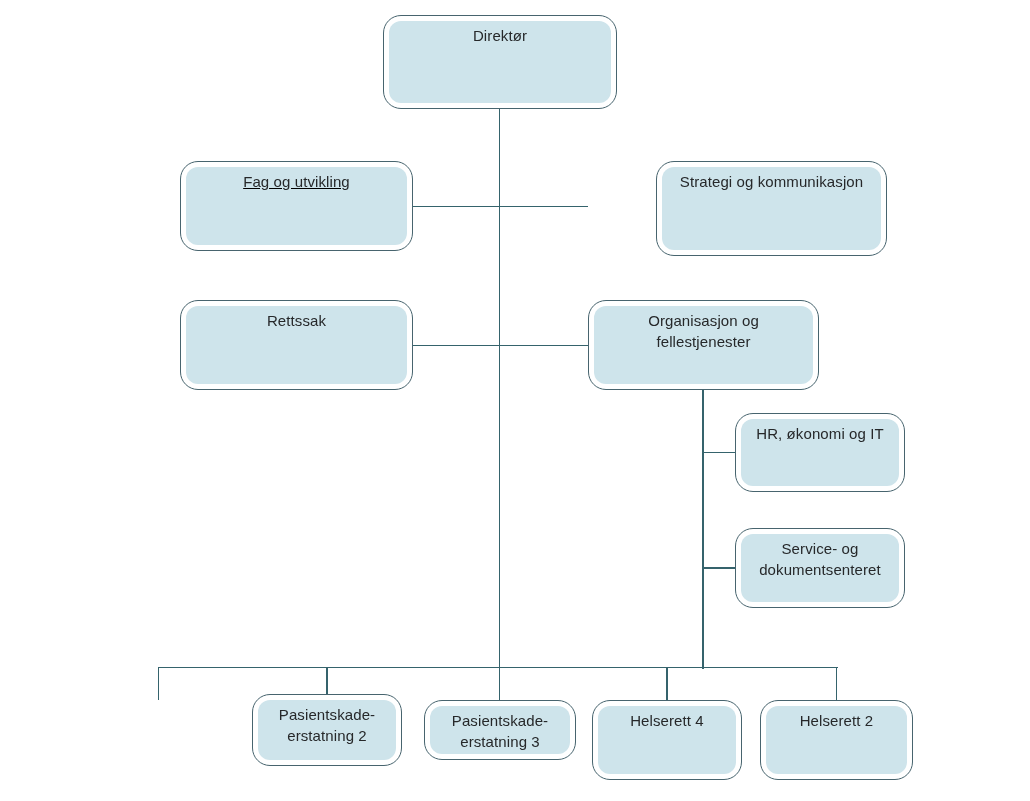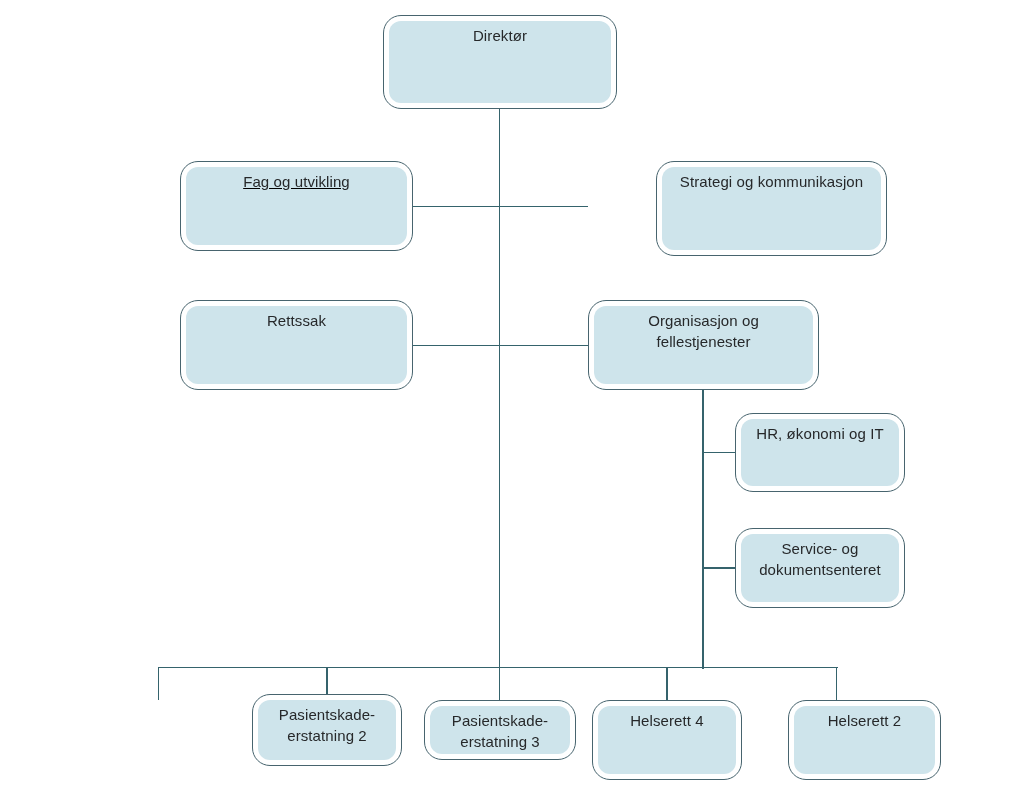--- a/index.html
+++ b/index.html
@@ -58,21 +58,21 @@
   #n-fag           { left: 180px; top: 161px; width: 233px; height: 90px; text-decoration: underline; }
   #n-strategi      { left: 612px; top: 161px; width: 231px; height: 95px; margin-left: 44px; }
   #n-rettssak      { left: 180px; top: 300px; width: 233px; height: 90px; }
   #n-organisasjon  { left: 588px; top: 300px; width: 231px; height: 90px; }
   #n-hr            { left: 735px; top: 413px; width: 170px; height: 79px; }
   #n-service       { left: 735px; top: 528px; width: 170px; height: 80px; }
   #n-pasient1      { left: 84px;  top: 700px; width: 149px; height: 80px; }
   #n-pasient2      { left: 252px; top: 694px; width: 150px; height: 72px; }
   #n-pasient3      { left: 424px; top: 700px; width: 152px; height: 60px; }
   #n-helserett1    { left: 592px; top: 700px; width: 150px; height: 80px; }
-  #n-helserett2    { left: 760px; top: 700px; width: 153px; height: 80px; margin-left: 28px; }
+  #n-helserett2    { left: 760px; top: 700px; width: 153px; height: 80px; }
 </style>
 </head>
 <body>
 
 <div class="canvas">
 
   <svg class="connectors" width="1030" height="801" viewBox="0 0 1030 801" aria-hidden="true">
 
     <line x1="499.5" y1="109" x2="499.5" y2="700"></line>
 

